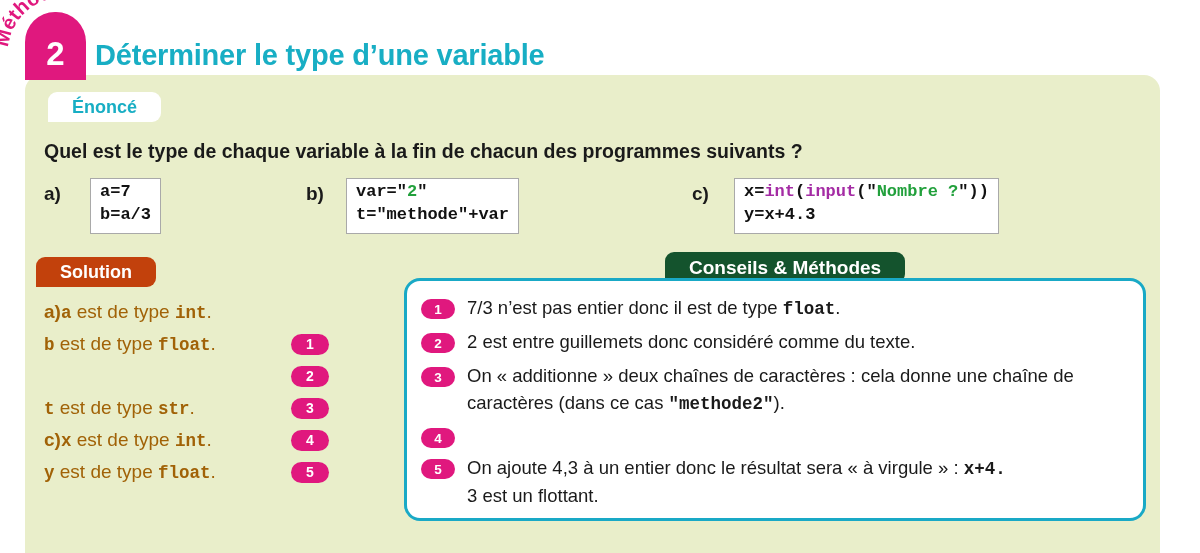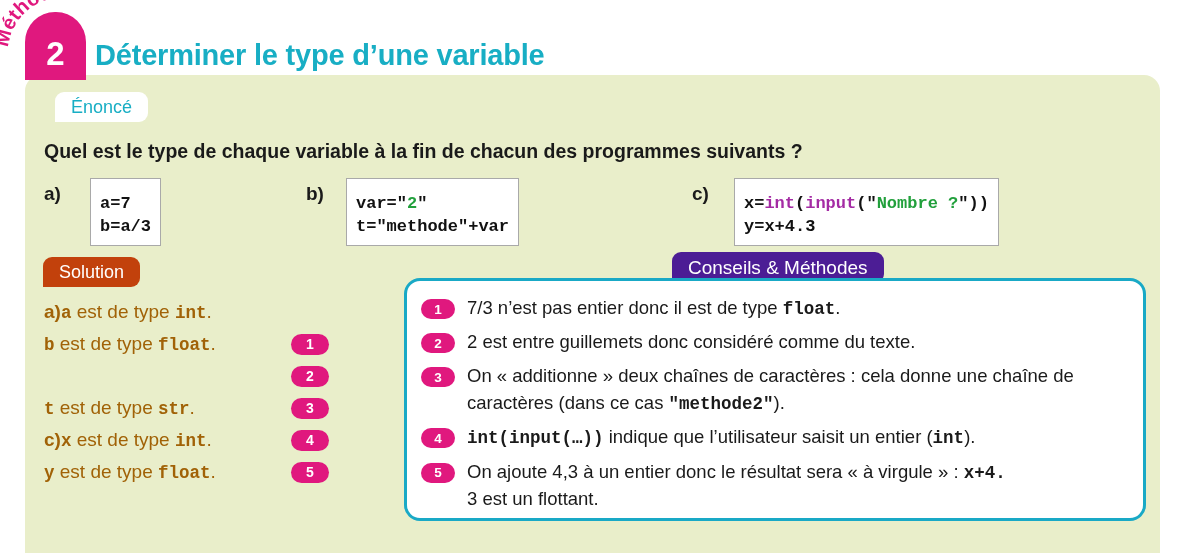--- a/index.html
+++ b/index.html
@@ -86,46 +86,45 @@
     white-space: nowrap;
   }
 
   
   .tab {
     position: absolute;
     height: 30px;
     display: flex;
     align-items: center;
     justify-content: center;
-    padding: 0 16px;
+    padding: 0 24px;
     box-sizing: border-box;
     font-size: 18px;
-    font-weight: normal;
+    font-weight: bold;
     border-top-left-radius: 9px;
     border-top-right-radius: 9px;
     border-bottom-right-radius: 9px;
     white-space: nowrap;
-    margin-left: 7px;
   }
   .tab-enonce {
     left: 48px;
     top: 92px;
     background: #ffffff;
     color: #18aec4;
   }
   .tab-solution {
     left: 36px;
     top: 257px;
     background: #c2410c;
     color: #ffffff;
   }
   .tab-conseils {
     left: 665px;
     top: 252px;
-    background: #4c1d95;
+    background: #14532d;
     color: #ffffff;
     height: 31px;
     font-size: 19px;
   }
 
   
   .question {
     position: absolute;
     left: 44px;
     top: 140px;
@@ -143,21 +142,21 @@
     top: 5px;
     font-size: 19px;
     font-weight: bold;
     color: #1a1a1a;
   }
   .code-box {
     position: absolute;
     top: 0;
     background: #ffffff;
     border: 1.5px solid #a9a9a9;
-    padding: 14px 9px 6px 9px;
+    padding: 2px 9px 6px 9px;
     box-sizing: border-box;
     font-family: "Liberation Mono", monospace;
     font-size: 17px;
     font-weight: bold;
     line-height: 1.35;
     color: #111111;
     white-space: pre;
   }
   .grp-a { left: 44px; top: 178px; }
   .grp-a .code-box { left: 46px; }
@@ -345,21 +344,20 @@
         <span class="advice-text"><span>2 est entre guillemets donc considéré comme du texte.</span></span>
       </div>
 
       <div class="advice-row">
         <span class="advice-pill">3</span>
         <span class="advice-text"><span>On « additionne » deux chaînes de caractères : cela donne une chaîne de caractères (dans ce cas </span><span class="mono">"methode2"</span><span>).</span></span>
       </div>
 
       <div class="advice-row">
         <span class="advice-pill">4</span>
-        <span class="advice-text"><span class="mono">int(input(…))</span><span> indique que l’utilisateur saisit un entier (</span><span class="mono">int</span><span>).</span></span>
       </div>
 
       <div class="advice-row">
         <span class="advice-pill">5</span>
         <span class="advice-text"><span>On ajoute 4,3 à un entier donc le résultat sera « à virgule » : </span><span class="mono">x+4.</span><br><span>3 est un flottant.</span></span>
       </div>
 
     </div>
   </div>
 

